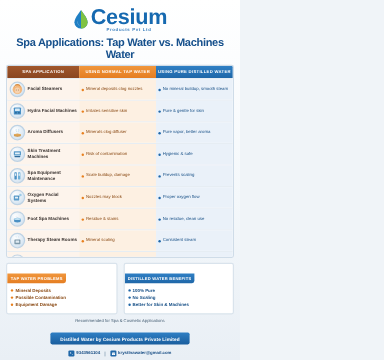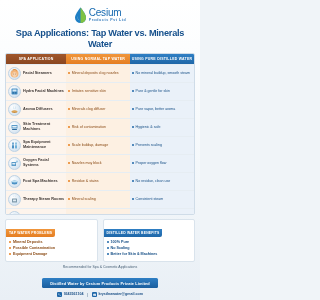--- a/index.html
+++ b/index.html
@@ -17,21 +17,21 @@
   }
 
   
   .brand{
     display:flex;align-items:center;justify-content:center;
     gap:2px;padding-top:5px;height:22px;
   }
   .drop{width:13px;height:16px;position:relative;flex:0 0 auto;}
   .brand-text{display:flex;flex-direction:column;line-height:1;}
   .brand-name{
-    font-size:10px;font-weight:normal;color:#1669b0;letter-spacing:-.2px;
+    font-size:18px;font-weight:bold;color:#1669b0;letter-spacing:-.2px;
   }
   .brand-sub{
     font-size:3.6px;font-weight:bold;color:#3b7fbe;letter-spacing:.55px;
     margin-top:1px;text-align:center;
   }
   .title{
     text-align:center;font-size:9.2px;font-weight:bold;color:#16508c;
     letter-spacing:-.25px;margin:3px 0 4px 0;line-height:1.1;
   }
 
@@ -133,21 +133,21 @@
         <path d="M13 1 C13 1 24 14 24 21 A11 11 0 0 1 13 32 Z" fill="#7fc242"></path>
         <path d="M8 18 A6 6 0 0 0 12 27 A8 8 0 0 1 8 18 Z" fill="#ffffff" opacity=".55"></path>
       </svg>
     </span>
     <span class="brand-text">
       <span class="brand-name">Cesium</span>
       <span class="brand-sub">Products Pvt Ltd</span>
     </span>
   </div>
 
-  <div class="title">Spa Applications: Tap Water vs. Minerals Water</div>
+  <div class="title">Spa Applications: Tap Water vs. Machines Water</div>
 
   <div class="table">
     <div class="thead">
       <div class="th app">SPA APPLICATION</div>
       <div class="th tap">USING NORMAL TAP WATER</div>
       <div class="th dis">USING PURE DISTILLED WATER</div>
     </div>
 
     <div class="row">
       <div class="c-app">

